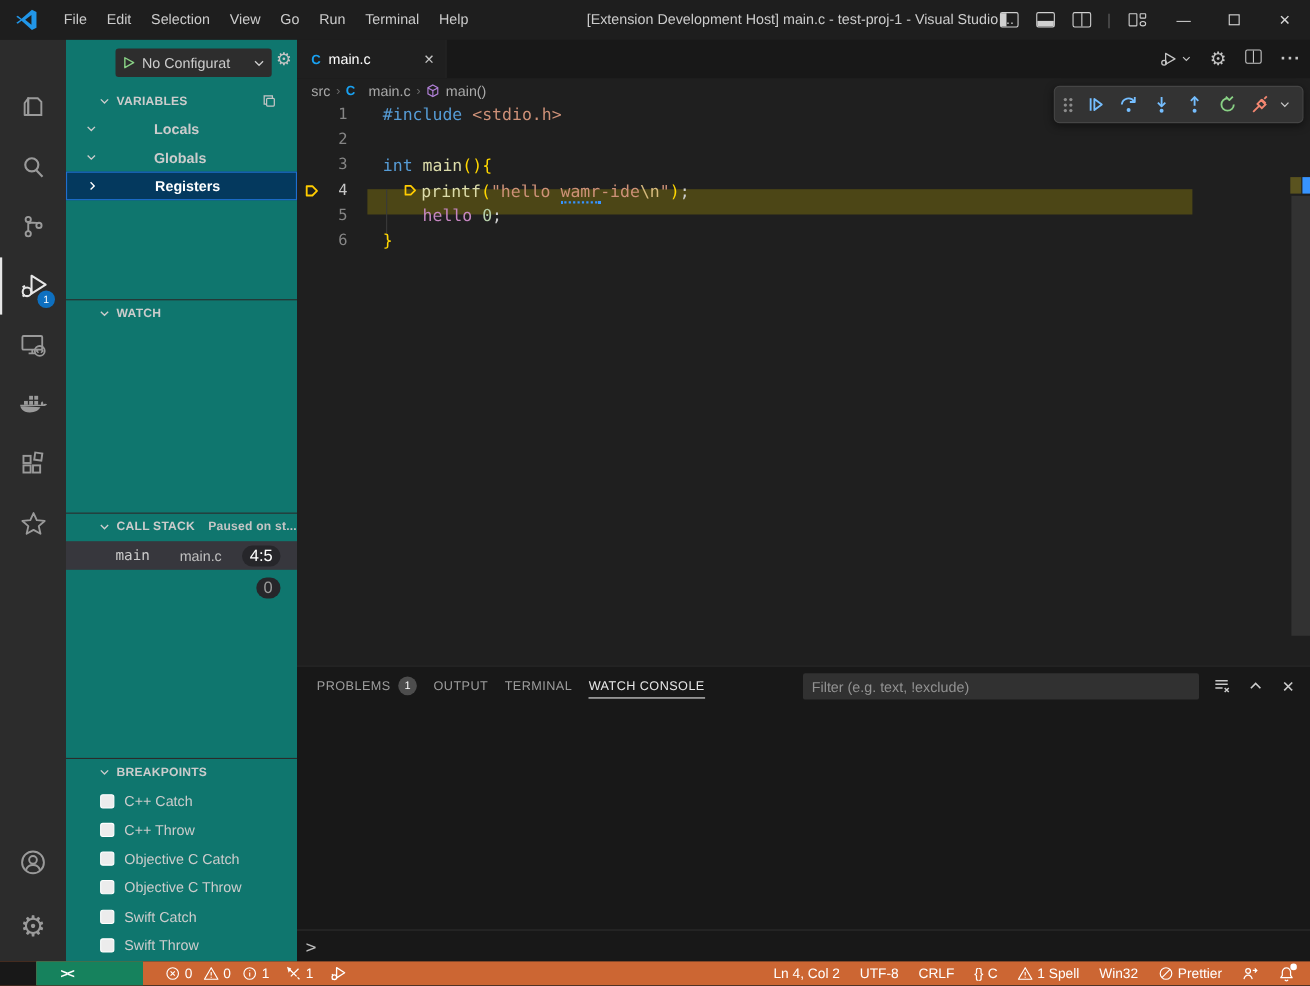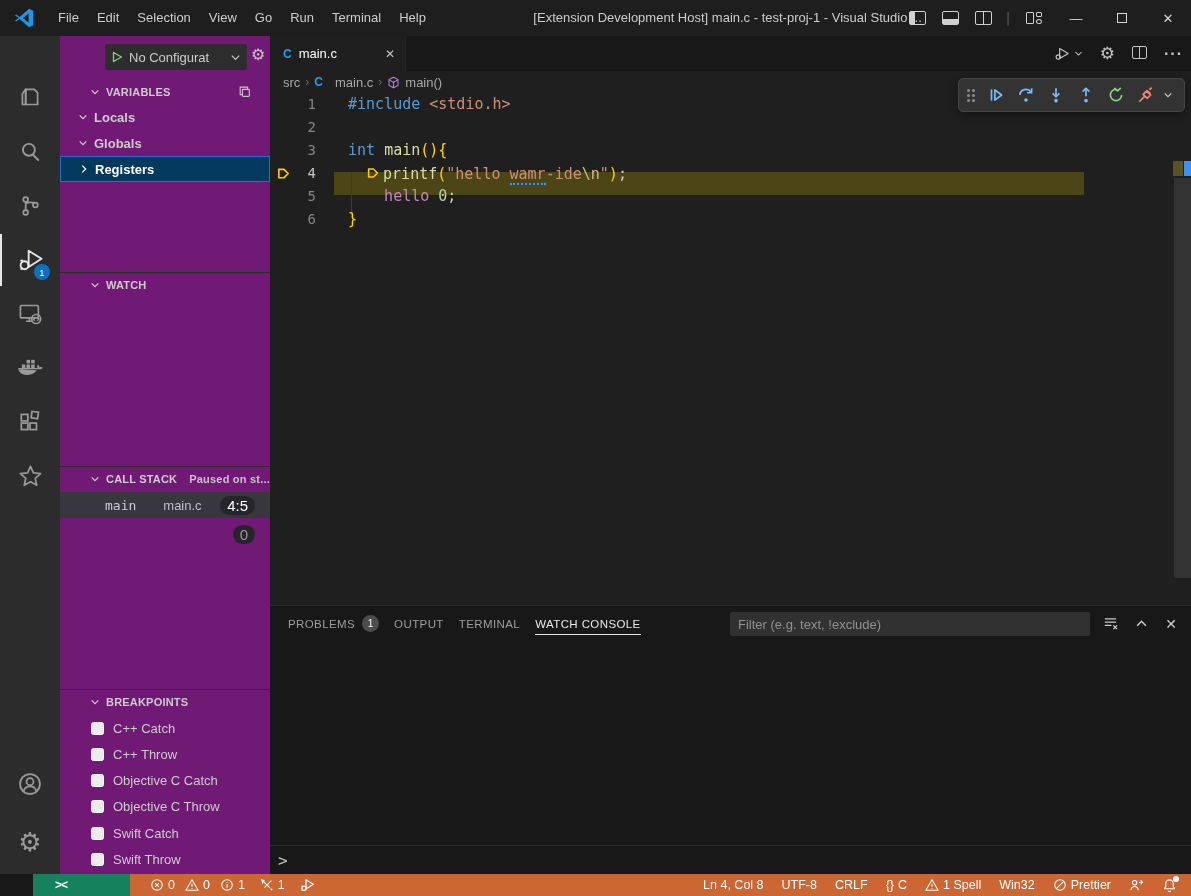--- a/index.html
+++ b/index.html
@@ -27,29 +27,29 @@
   .workbench { position:absolute; top:36px; left:0; width:1191px; height:838px; }
 
   
   .activitybar { position:absolute; left:0; top:0; width:60px; height:838px; background:#2c2c2c; }
   .act-item { position:absolute; left:0; width:60px; height:52px; display:flex; align-items:center; justify-content:center; color:#9a9a9a; }
   .act-item.active { color:#e7e7e7; border-left:2px solid #e7e7e7; }
   .act-badge { position:absolute; right:10px; bottom:6px; min-width:16px; height:16px; border-radius:8px; background:#0e70c0; color:#fff; font-size:9.5px; display:flex; align-items:center; justify-content:center; }
   .gear-glyph { font-size:26px; line-height:1; }
 
   
-  .sidebar { position:absolute; left:60px; top:0; width:210px; height:838px; background:#701a75; font-size:13px; }
+  .sidebar { position:absolute; left:60px; top:0; width:210px; height:838px; background:#0f766e; font-size:13px; }
   .cfgbox { position:absolute; left:45px; top:8px; width:142px; height:26px; background:#2d2d2d; border-radius:3px; display:flex; align-items:center; padding:0 6px; }
   .cfgbox .play { color:#89d185; margin-right:6px; }
   .cfg-label { flex:1; color:#cccccc; font-size:13px; white-space:nowrap; overflow:hidden; }
   .cfg-gear { position:absolute; left:191px; top:11px; color:#c5c5c5; font-size:16px; line-height:1; }
   .sec-head { position:absolute; left:0; width:210px; height:24px; display:flex; align-items:center; font-size:11px; font-weight:bold; color:#cccccc; letter-spacing:.2px;padding-left:22px; }
   .sec-head .chev { margin:0 6px 0 8px; color:#cccccc; }
   .sec-border { border-top:1px solid #2b2b2b; }
-  .scope-row { position:absolute; left:0; width:210px; height:26px; display:flex; align-items:center; font-weight:bold; color:#cccccc; }
+  .scope-row { position:absolute; left:0; width:210px; height:26px; display:flex; align-items:center; font-weight:bold; color:#cccccc;gap:46px; }
   .scope-row .chev { margin:0 6px 0 18px; }
   .scope-row.selected { background:#04395e; border:1px solid #1f6fd0; }
   .paused-txt { margin-left:12px; font-size:11px; font-weight:bold; color:#c5c5c5; }
   .copy-ic { position:absolute; right:18px; }
   .frame-row { position:absolute; left:0; top:456px; width:210px; height:26px; background:#37373d; display:flex; align-items:center; }
   .pill { background:#26262a; border-radius:10px; padding:1px 7px; font-size:15px; color:#ffffff; }
   .zero-row { position:absolute; left:0; top:486px; width:210px; height:24px; display:flex; justify-content:flex-end; align-items:center; padding-right:15px; }
   .zero-row .pill { color:#9a9a9a; }
   .bp-row { position:absolute; left:0; width:210px; height:26px; display:flex; align-items:center; color:#cccccc; }
   .checkbox { width:13px; height:13px; background:#ececec; border:1px solid #ffffff; border-radius:2.5px; margin:0 9px 0 31px; flex:0 0 auto; }
@@ -527,21 +527,21 @@
     </span>
     <span class="sb-item">
       <svg width="16" height="16" viewBox="0 0 24 24" fill="none" stroke="#ffffff" stroke-width="1.8">
           <path d="M9 4l11 7-11 7z" stroke-linejoin="round"></path>
           <circle cx="6" cy="17" r="3.2"></circle>
           <path d="M2.5 14l1.8-.8M2.5 20l1.8-.8"></path>
         </svg>
     </span>
   </div>
   <div class="sb-right">
-    <span class="sb-item">Ln 4, Col 8</span>
+    <span class="sb-item">Ln 4, Col 2</span>
     <span class="sb-item">UTF-8</span>
     <span class="sb-item">CRLF</span>
     <span class="sb-item">
       <span>{}</span>
       <span>C</span>
     </span>
     <span class="sb-item">
       <svg width="14" height="14" viewBox="0 0 16 16" fill="none" stroke="#ffffff" stroke-width="1.2">
           <path d="M8 2L15 14H1z" stroke-linejoin="round"></path>
           <path d="M8 6.5v3.5M8 11.5v.8"></path>

